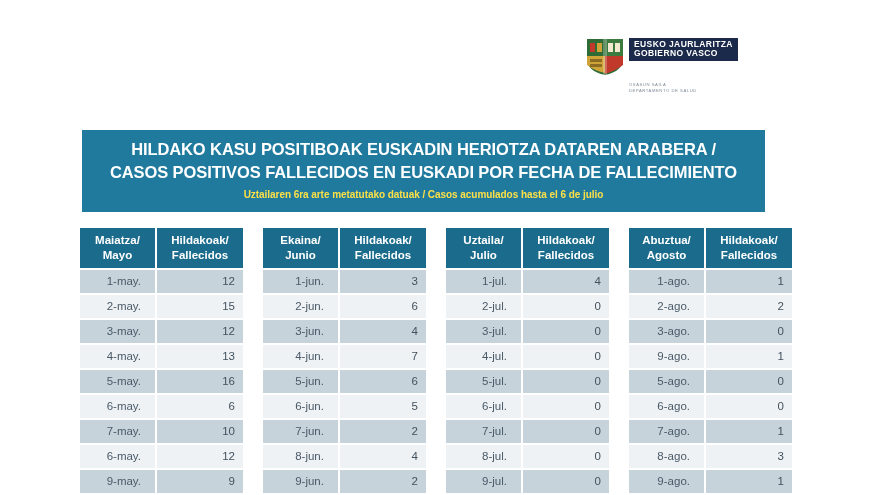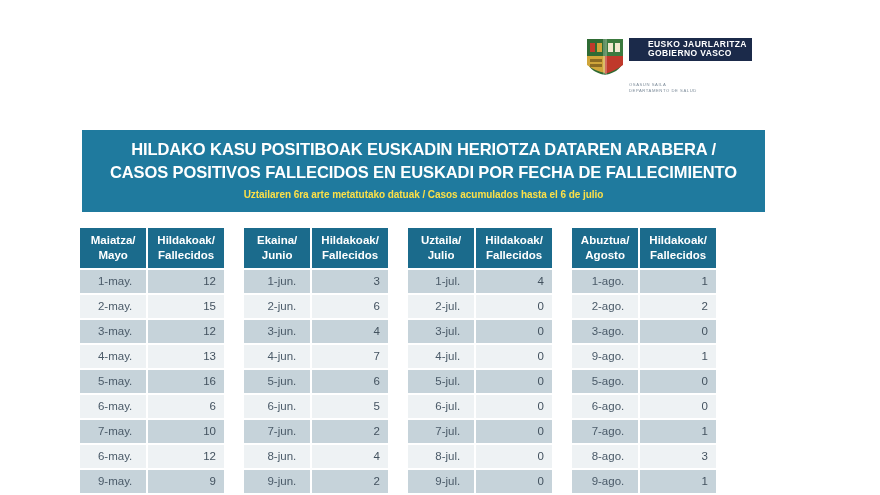--- a/index.html
+++ b/index.html
@@ -24,21 +24,21 @@
     align-items:flex-start;
   }
   .crest{
     width:44px;height:42px;
     flex:0 0 44px;
     margin-right:2px;
   }
   .logo-wordmark{
     margin-top:3px;
     background:#1b2a4a;
-    padding:2px 5px 3px 19px;
+    padding:2px 5px 3px 5px;
     display:flex;
     flex-direction:column;
     line-height:1.08;
   }
   .logo-wordmark span{
     color:#ffffff;
     font-size:8.5px;
     font-weight:bold;
     letter-spacing:.4px;
     white-space:nowrap;
@@ -81,21 +81,21 @@
     font-weight:bold;
     line-height:1.5;
     margin-top:2px;
     letter-spacing:-.05px;
   }
 
   
   .tables-row{
     position:absolute;
     left:80px;top:228px;
-    width:636px;
+    width:712px;
     display:flex;
     gap:20px;
   }
   .month-table{
     flex:1 1 0;
     display:flex;
     flex-direction:column;
     border-collapse:collapse;
   }
   .mt-head{

